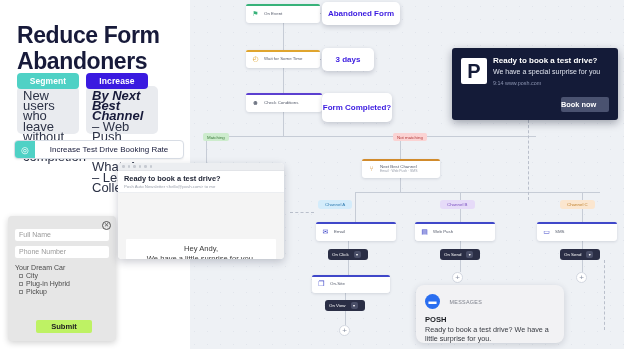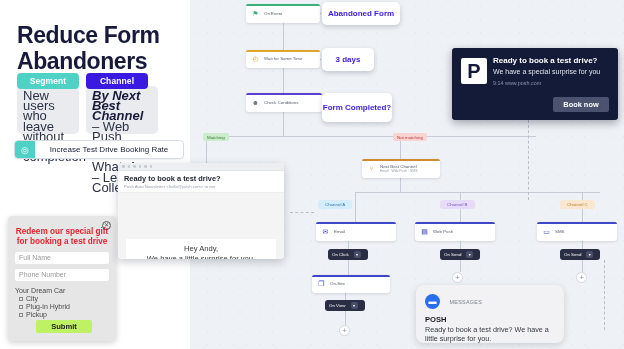--- a/index.html
+++ b/index.html
@@ -235,23 +235,23 @@
   }
   .posh-logo{
     position:absolute; left:9px; top:10px; width:26px; height:26px;
     background:#fff; border-radius:2px; color:#141b38;
     font-size:20px; font-weight:bold; line-height:26px; text-align:center;
   }
   .posh-t{ margin-left:32px; font-size:8px; font-weight:bold; color:#fff; }
   .posh-s{ margin-left:32px; font-size:7px; color:#dfe3ee; margin-top:3px; }
   .posh-u{ margin-left:32px; font-size:5.4px; color:#8a93b0; margin-top:5px; }
   .posh-btn{
-    position:absolute; right:9px; bottom:8px; width:56px; height:15px;
+    position:absolute; right:9px; bottom:8px; width:48px; height:15px;
     background:#4a5270; border-radius:2px; color:#fff;
-    font-size:7.4px; font-weight:bold; text-align:center; line-height:15px;
+    font-size:7.4px; font-weight:bold; line-height:15px;
   }
 
   
   .sms{
     position:absolute; left:416px; top:285px; width:148px; height:58px;
     background:#f2f2f4; border-radius:8px; z-index:8;
     box-shadow:0 2px 7px rgba(20,25,50,.16); padding:7px 9px;
   }
   .sms-ico{
     width:15px; height:15px; border-radius:50%; background:#2a6ef0;
@@ -398,21 +398,21 @@
   <span class="sms-app">MESSAGES</span>
   <div class="sms-n">POSH</div>
   <div class="sms-b">Ready to book a test drive? We have a little surprise for you.</div>
 </div>
 
 <div class="leftpane"></div>
 
 <div class="headline">Reduce Form Abandoners</div>
 
 <div class="badge badge-segment">Segment</div>
-<div class="badge badge-channels">Channel</div>
+<div class="badge badge-channels">Increase</div>
 
 <div class="panel panel-segment">
   <div>New users who leave without form completion</div>
 </div>
 
 <div class="panel panel-channels">
   <div class="ttl">By Next Best Channel</div>
   <ul>
     <li>Web Push</li>
     <li>Email</li>
@@ -421,21 +421,20 @@
   </ul>
 </div>
 
 <div class="kpi">
   <div class="kpi-ico">◎</div>
   <div class="kpi-txt">Increase Test Drive Booking Rate</div>
 </div>
 
 <div class="leadform">
   <div class="x">✕</div>
-  <div class="lf-title">Redeem our special gift for booking a test drive</div>
   <div class="lf-input">Full Name</div>
   <div class="lf-input">Phone Number</div>
   <div class="lf-label">Your Dream Car</div>
   <div class="lf-opt"><span class="box"></span><span>City</span></div>
   <div class="lf-opt"><span class="box"></span><span>Plug-in Hybrid</span></div>
   <div class="lf-opt"><span class="box"></span><span>Pickup</span></div>
   <div class="lf-submit">Submit</div>
 </div>
 
 <div class="mail">

